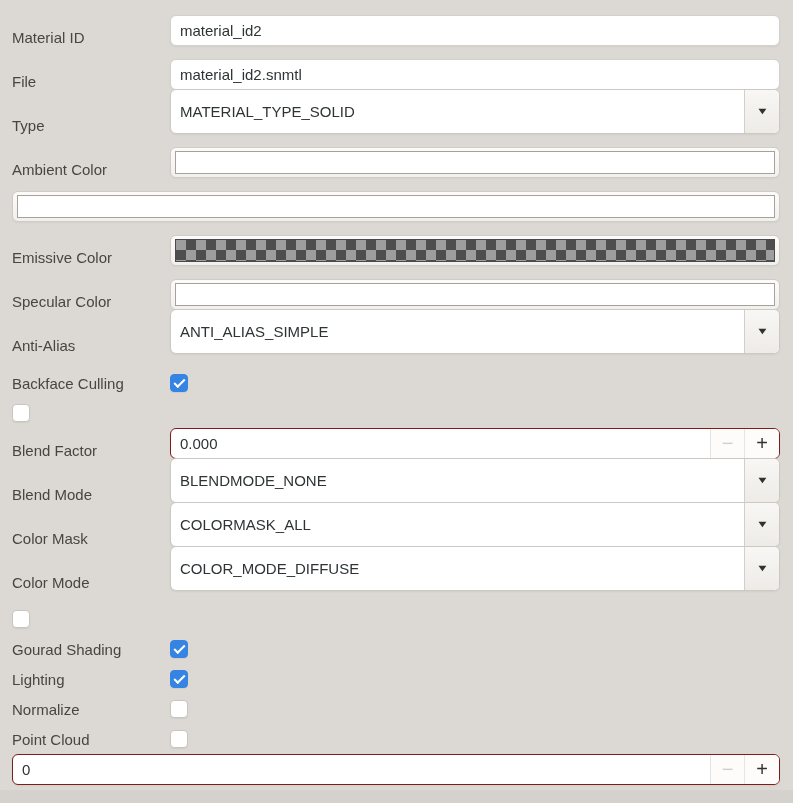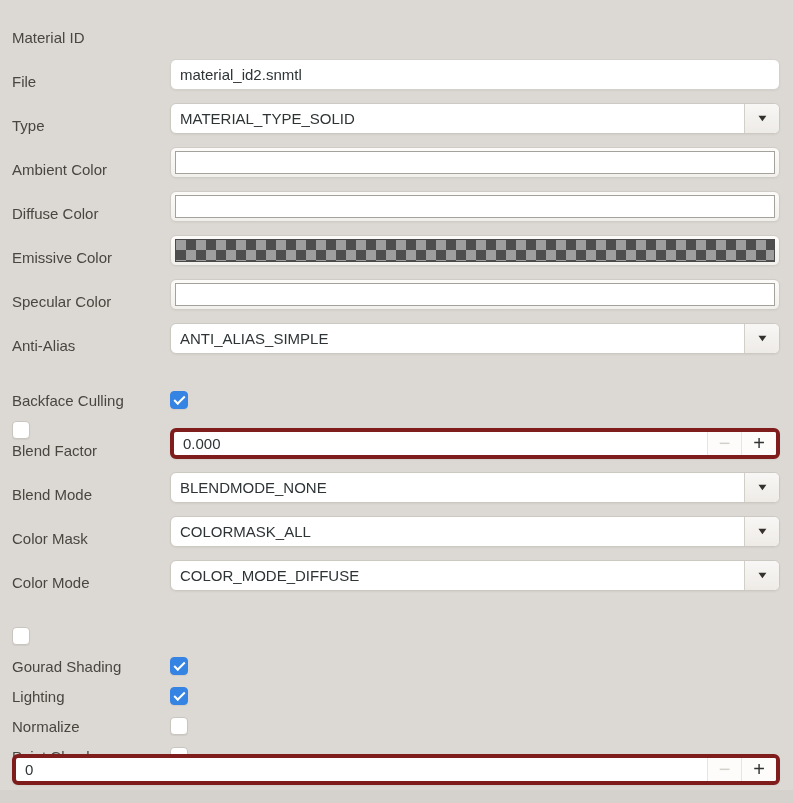--- a/index.html
+++ b/index.html
@@ -7,36 +7,36 @@
     width:793px; height:803px;
     background:#dcd9d4;
     font-family:"Liberation Sans", sans-serif;
     position:relative;
     overflow:hidden;
   }
   .row {
     position:absolute; left:12px; right:13px; height:31px;
     display:flex; align-items:flex-end;
   }
-  .row-cb { height:30px;margin-top:17px; }
+  .row-cb { height:30px; }
   .lbl {
     flex:0 0 158px; width:158px;
     font-size:15px; color:#49453f;
     white-space:nowrap; overflow:hidden;
   }
   .entry {
     flex:1; height:31px; box-sizing:border-box;
     background:#ffffff;
     border:1px solid #d4d0cb; border-radius:6px;
     padding:0 9px; font-size:15px; color:#2e3436;
     font-family:inherit; outline:none;
     box-shadow:0 1px 2px rgba(0,0,0,0.05);
   }
   .combo {
-    flex:1; height:31px; box-sizing:border-box;
+    flex:1; height:45px; box-sizing:border-box;
     display:flex; background:#ffffff;
     border:1px solid #ccc8c2; border-radius:6px;
     overflow:hidden; cursor:default;
     box-shadow:0 1px 2px rgba(0,0,0,0.05);
   }
   .combo-text {
     flex:1; font-size:15px; color:#2e3436;
     padding:0 9px; display:flex; align-items:center;
     white-space:nowrap; overflow:hidden;
   }
@@ -79,21 +79,21 @@
   .checkbox.checked::after {
     content:""; display:block;
     width:9px; height:4px;
     border-left:2px solid #ffffff; border-bottom:2px solid #ffffff;
     transform:rotate(-45deg);
     margin:4px 0 0 3px;
   }
   .spin {
     flex:1; height:31px; box-sizing:border-box;
     display:flex; background:#ffffff;
-    border:4px solid #7f1d1d; border-radius:6px;
+    border:1px solid #7f1d1d; border-radius:6px;
     overflow:hidden;
     box-shadow:0 1px 2px rgba(0,0,0,0.05);
   }
   .spin-entry {
     flex:1; border:none; outline:none; min-width:0;
     font-size:15px; padding:0 9px; color:#2e3436;
     font-family:inherit; background:transparent;
   }
   .spin-btn {
     width:33px; flex:0 0 33px;
@@ -107,20 +107,21 @@
   .bottom-strip {
     position:absolute; left:0; right:0; bottom:0; height:13px;
     background:#d5d2cd;
   }
 </style>
 </head>
 <body>
 
 <div class="row" style="top:15px">
   <span class="lbl">Material ID</span>
+  <input class="entry" value="material_id2" style="">
 </div>
 
 <div class="row" style="top:59px">
   <span class="lbl">File</span>
   <input class="entry" value="material_id2.snmtl" style="">
 </div>
 
 <div class="row" style="top:103px">
   <span class="lbl">Type</span>
   <div class="combo">
@@ -132,21 +133,20 @@
 </div>
 
 <div class="row" style="top:147px">
   <span class="lbl">Ambient Color</span>
   <div class="colorbtn">
     <div class="swatch"></div>
   </div>
 </div>
 
 <div class="row" style="top:191px">
-  <span class="lbl">Diffuse Color</span>
   <div class="colorbtn">
     <div class="swatch"></div>
   </div>
 </div>
 
 <div class="row" style="top:235px">
   <span class="lbl">Emissive Color</span>
   <div class="colorbtn">
     <div class="swatch checker"></div>
   </div>

